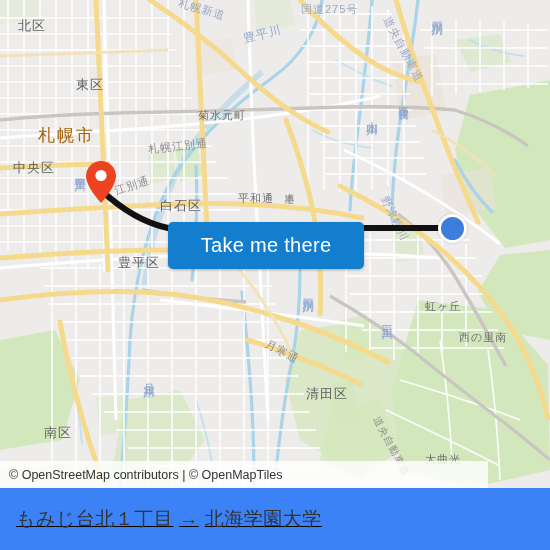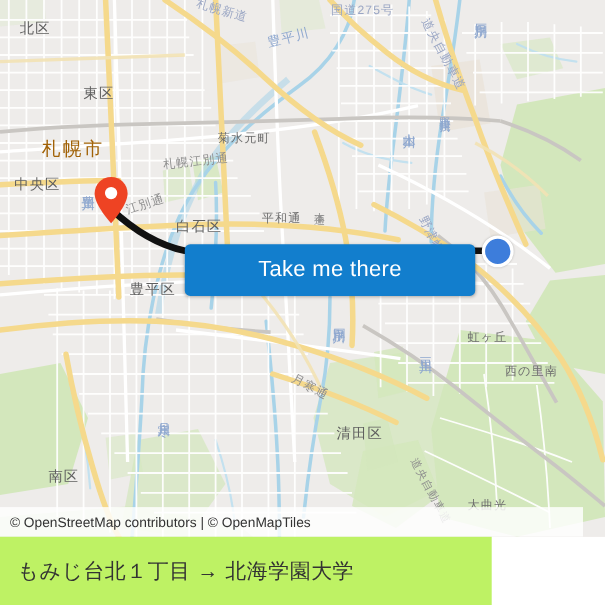--- a/index.html
+++ b/index.html
@@ -86,65 +86,66 @@
     border: 3px solid #ffffff;
     box-sizing: border-box;
     box-shadow: 0 0 2px rgba(0,0,0,0.25);
   }
 
   
   #take-me-there-button {
     position: absolute;
     left: 168px;
     top: 222px;
-    width: 264px;
+    width: 196px;
     height: 47px;
     background: #127ecd;
     border: none;
     border-radius: 5px;
     color: #ffffff;
     font-size: 20px;
     font-family: "Liberation Sans", sans-serif;
     letter-spacing: 0.3px;
     cursor: pointer;
     box-shadow: 0 1px 3px rgba(0,0,0,0.28);
     display: flex;
     align-items: center;
     justify-content: center;
   }
 
   
   #attribution-bar {
     position: absolute;
     left: 0;
     top: 461px;
-    width: 530px;
+    width: 488px;
     height: 27px;
     background: rgba(255,255,255,0.82);
     display: flex;
     align-items: center;
   }
   #attribution-text {
     font-size: 12.5px;
     color: #333333;
     padding-left: 9px;
     white-space: nowrap;
   }
 
   
   #footer {
     position: absolute;
     left: 0;
     top: 488px;
-    width: 447px;
+    width: 550px;
     height: 62px;
-    background: #bef264;
+    background: #3b82f6;
     display: flex;
     align-items: center;
     justify-content: space-between;
+    text-decoration: underline;
   }
   #footer-route {
     font-size: 19px;
     color: #333333;
     padding-left: 16px;
     white-space: nowrap;
     letter-spacing: 0.5px;
   }
   #footer-route .arrow { margin: 0 6px; }
   #moovit-logo {
@@ -280,21 +281,21 @@
   </svg>
 
   <div class="map-label lbl-district" style="left:18px; top:17px;">北区</div>
   <div class="map-label lbl-district" style="left:76px; top:76px;">東区</div>
   <div class="map-label lbl-city" style="left:38px; top:124px;">札幌市</div>
   <div class="map-label lbl-district" style="left:13px;  top:159px;">中央区</div>
   <div class="map-label lbl-district" style="left:160px;top:197px;">白石区</div>
   <div class="map-label lbl-district" style="left:118px;top:254px;">豊平区</div>
   <div class="map-label lbl-district" style="left:44px; top:424px;">南区</div>
   <div class="map-label lbl-district" style="left:306px;top:385px;">清田区</div>
-  <div class="map-label lbl-place" style="left:198px;top:118px;">菊水元町</div>
+  <div class="map-label lbl-place" style="left:198px;top:108px;">菊水元町</div>
   <div class="map-label lbl-place" style="left:238px;top:191px;">平和通</div>
   <div class="map-label lbl-place" style="left:425px;top:299px;">虹ヶ丘</div>
   <div class="map-label lbl-place" style="left:459px;top:330px;">西の里南</div>
   <div class="map-label lbl-place" style="left:425px;top:452px;">大曲光</div>
 
   <div class="map-label lbl-river vert" style="left:363px;top:112px;">山本川</div>
   <div class="map-label lbl-river vert" style="left:428px;top:12px;">厚別川</div>
   <div class="map-label lbl-river" style="left:243px;top:26px; transform:rotate(-14deg);">豊平川</div>
   <div class="map-label lbl-river vert" style="left:71px; top:168px;">豊平川</div>
   <div class="map-label lbl-river vert" style="left:299px;top:289px;">厚別川</div>

